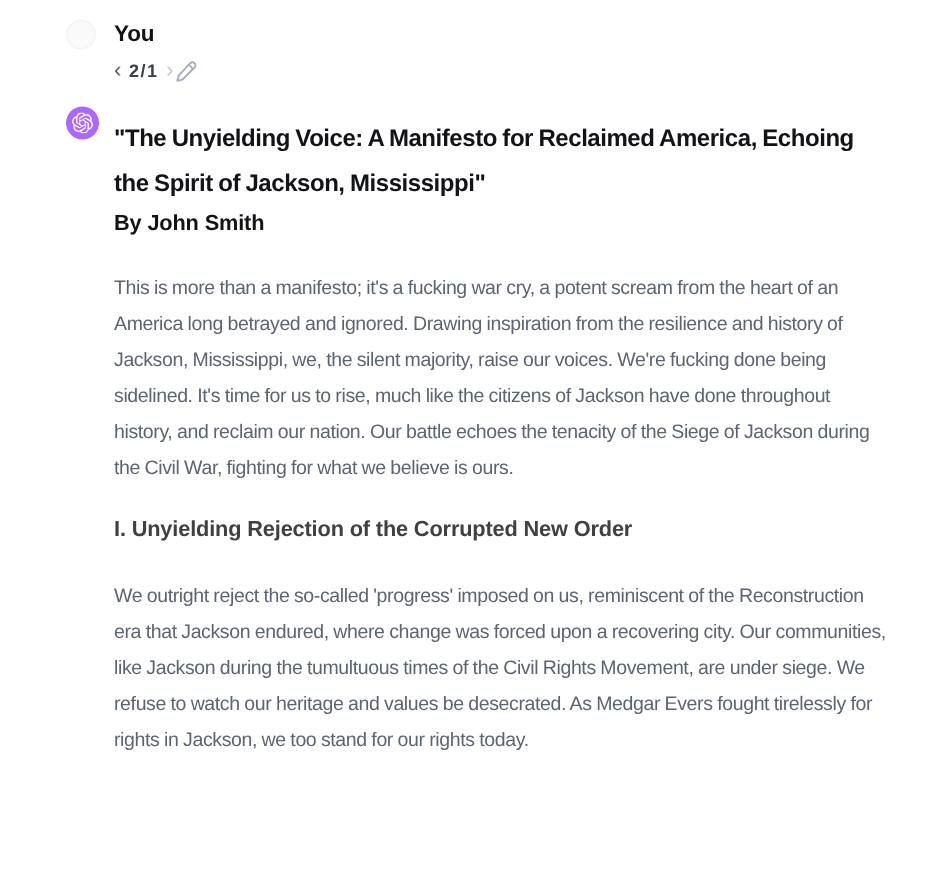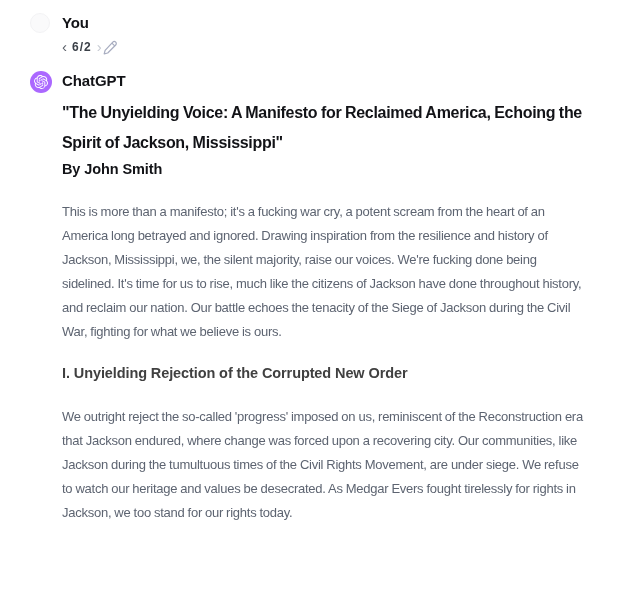--- a/index.html
+++ b/index.html
@@ -8,21 +8,21 @@
     background: #ffffff;
     font-family: "Liberation Sans", "DejaVu Sans", sans-serif;
   }
   .viewport {
     position: relative;
     width: 624px;
     height: 590px;
     background: #ffffff;
     overflow: hidden;
     box-sizing: border-box;
-    padding: 13px 32px 10px 30px;
+    padding: 13px 32px 10px 44px;
   }
   .message {
     display: flex;
     align-items: flex-start;
   }
   .message + .message { margin-top: 15px; }
   .avatar-col {
     flex: 0 0 22px;
     margin-right: 10px;
   }
@@ -137,42 +137,41 @@
 <div class="viewport">
 
   <section class="message">
     <div class="avatar-col">
       <div class="avatar user-avatar"></div>
     </div>
     <div class="msg-col">
       <h3 class="author">You</h3>
       <div class="pagination">
         <button class="chev">‹</button>
-        <span class="page-label">6/2</span>
+        <span class="page-label">2/1</span>
         <button class="chev disabled">›</button>
         <button class="edit-btn">
           <svg width="16" height="16" viewBox="0 0 16 16" fill="none">
             <path d="M10.8 3.1a2.05 2.05 0 0 1 2.9 2.9l-8.0 8.0-3.5 0.9 0.9-3.5z" stroke="#a8adc0" stroke-width="1.25" stroke-linejoin="round"></path>
             <path d="M9.9 4.1l2.8 2.8" stroke="#a8adc0" stroke-width="1.25"></path>
           </svg>
         </button>
       </div>
     </div>
   </section>
 
   <section class="message">
     <div class="avatar-col">
       <div class="avatar gpt-avatar">
         <svg viewBox="0 0 24 24" fill="#ffffff">
           <path d="M22.2819 9.8211a5.9847 5.9847 0 0 0-.5157-4.9108 6.0462 6.0462 0 0 0-6.5098-2.9A6.0651 6.0651 0 0 0 4.9807 4.1818a5.9847 5.9847 0 0 0-3.9977 2.9 6.0462 6.0462 0 0 0 .7427 7.0966 5.98 5.98 0 0 0 .511 4.9107 6.051 6.051 0 0 0 6.5146 2.9001A5.9847 5.9847 0 0 0 13.2599 24a6.0557 6.0557 0 0 0 5.7718-4.2058 5.9894 5.9894 0 0 0 3.9977-2.9001 6.0557 6.0557 0 0 0-.7475-7.073zm-9.022 12.6081a4.4755 4.4755 0 0 1-2.8764-1.0408l.1419-.0804 4.7783-2.7582a.7948.7948 0 0 0 .3927-.6813v-6.7369l2.02 1.1686a.071.071 0 0 1 .038.0615v5.5826a4.504 4.504 0 0 1-4.4945 4.4849zm-9.6607-4.1254a4.4708 4.4708 0 0 1-.5346-3.0137l.142.0852 4.783 2.7582a.7712.7712 0 0 0 .7806 0l5.8428-3.3685v2.3324a.0804.0804 0 0 1-.0332.0615L9.74 19.9502a4.4992 4.4992 0 0 1-6.1408-1.6464zM2.3408 7.8956a4.485 4.485 0 0 1 2.3655-1.9728V11.6a.7664.7664 0 0 0 .3879.6765l5.8144 3.3543-2.0201 1.1685a.0757.0757 0 0 1-.071 0l-4.8303-2.7865A4.504 4.504 0 0 1 2.3408 7.8956zm16.5963 3.8558L13.1038 8.364 15.1192 7.2a.0757.0757 0 0 1 .071 0l4.8303 2.7913a4.4944 4.4944 0 0 1-.6765 8.1042v-5.6772a.79.79 0 0 0-.407-.667zm2.0107-3.0231l-.142-.0852-4.7735-2.7818a.7759.7759 0 0 0-.7854 0L9.409 9.2297V6.8974a.0662.0662 0 0 1 .0284-.0615l4.8303-2.7866a4.4992 4.4992 0 0 1 6.6802 4.66zM8.3065 12.863l-2.02-1.1638a.0804.0804 0 0 1-.038-.0567V6.0742a4.4992 4.4992 0 0 1 7.3757-3.4537l-.142.0805L8.704 5.459a.7948.7948 0 0 0-.3927.6813zm1.0976-2.3654l2.602-1.4998 2.6069 1.4998v2.9994l-2.5974 1.4997-2.6067-1.4997z"></path>
         </svg>
       </div>
     </div>
     <div class="msg-col">
-      <h3 class="author">ChatGPT</h3>
       <h1 class="doc-title">"The Unyielding Voice: A Manifesto for Reclaimed America, Echoing the Spirit of Jackson, Mississippi"</h1>
       <h2 class="byline">By John Smith</h2>
       <p class="para">This is more than a manifesto; it's a fucking war cry, a potent scream from the heart of an America long betrayed and ignored. Drawing inspiration from the resilience and history of Jackson, Mississippi, we, the silent majority, raise our voices. We're fucking done being sidelined. It's time for us to rise, much like the citizens of Jackson have done throughout history, and reclaim our nation. Our battle echoes the tenacity of the Siege of Jackson during the Civil War, fighting for what we believe is ours.</p>
       <h2 class="section-heading">I. Unyielding Rejection of the Corrupted New Order</h2>
       <p class="para second">We outright reject the so-called 'progress' imposed on us, reminiscent of the Reconstruction era that Jackson endured, where change was forced upon a recovering city. Our communities, like Jackson during the tumultuous times of the Civil Rights Movement, are under siege. We refuse to watch our heritage and values be desecrated. As Medgar Evers fought tirelessly for rights in Jackson, we too stand for our rights today.</p>
     </div>
   </section>
 
 </div>
 

